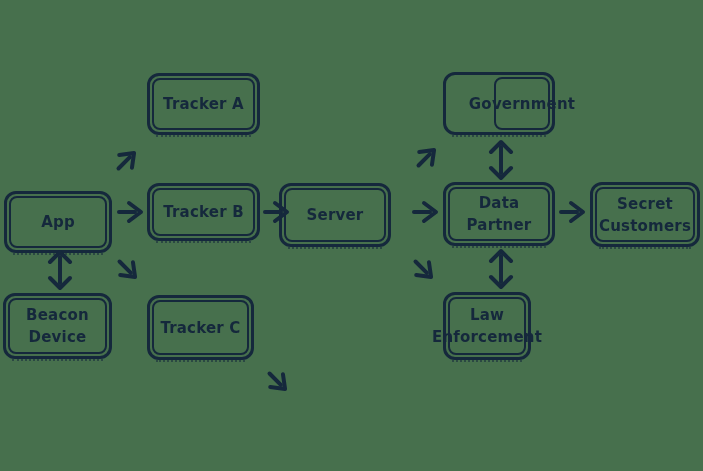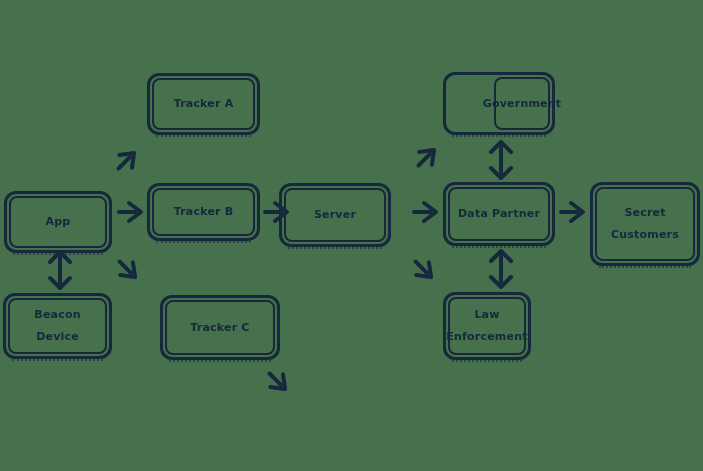--- a/index.html
+++ b/index.html
@@ -37,36 +37,36 @@
   .node-inner {
     box-sizing: border-box;
     width: 100%; height: 100%;
     border: 2px solid var(--ink);
     border-radius: 8px;
     display: flex;
     align-items: center;
     justify-content: center;
     text-align: center;
     font-weight: bold;
-    font-size: 11px;
+    font-size: 15px;
     line-height: 22px;
     letter-spacing: .2px;
     padding: 0 4px;
   }
   
   #node-app             { left: 4px;   top: 191px; width: 108px; height: 62px; }
   #node-beacon-device   { left: 3px;   top: 293px; width: 109px; height: 66px; }
   #node-tracker-a       { left: 147px; top: 73px;  width: 113px; height: 62px; }
   #node-tracker-b       { left: 147px; top: 183px; width: 113px; height: 58px; }
-  #node-tracker-c       { left: 160px; top: 295px; width: 120px; height: 65px; }
+  #node-tracker-c       { left: 147px; top: 295px; width: 107px; height: 65px; }
   #node-server          { left: 279px; top: 183px; width: 112px; height: 64px; }
   #node-government      { left: 443px; top: 72px;  width: 112px; height: 63px; padding-left: 48px; }
   #node-data-partner    { left: 443px; top: 182px; width: 112px; height: 64px; }
   #node-law-enforcement { left: 443px; top: 292px; width: 88px; height: 68px; }
-  #node-secret-customers{ left: 590px; top: 182px; width: 110px; height: 84px; }
+  #node-secret-customers{ left: 590px; top: 182px; width: 110px; height: 65px; }
 
   
   .arrow {
     position: absolute;
     color: var(--ink);
   }
   .arrow path {
     stroke: currentColor;
     stroke-width: 4;
     fill: none;

